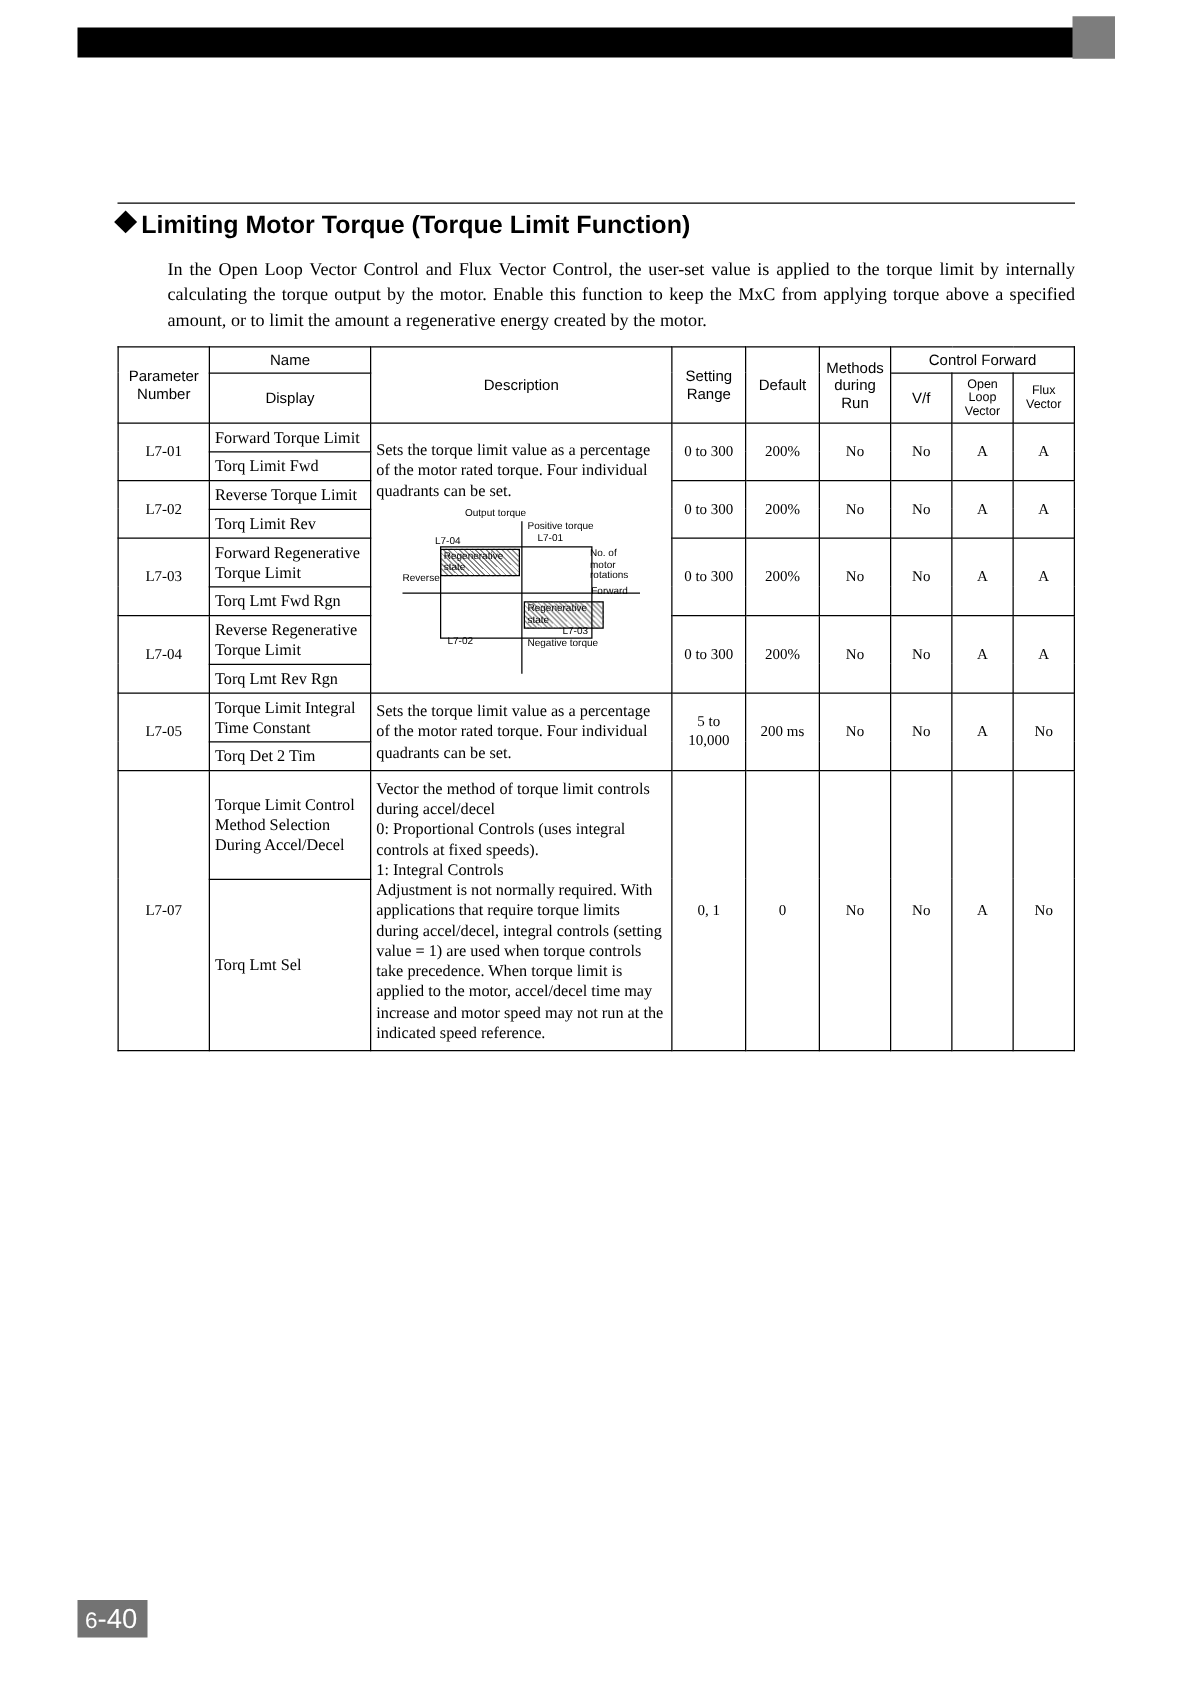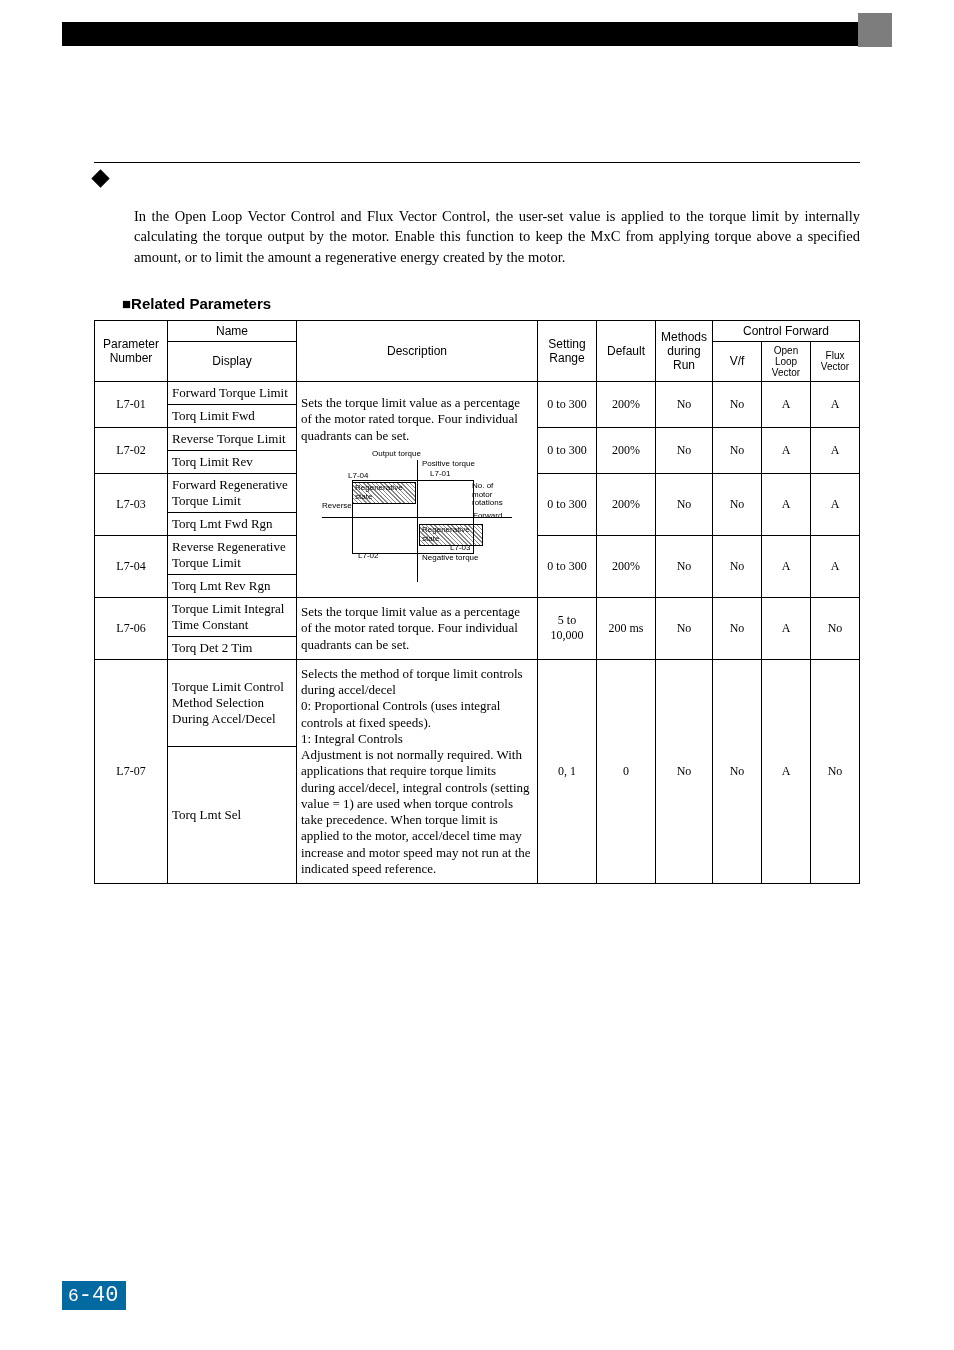--- a/index.html
+++ b/index.html
@@ -129,46 +129,43 @@
     line-height: 1.1;
     background: #fff;
   }
   .quad-diagram .lbl { position: absolute; line-height: 1.1; }
   .quad-diagram .hatched { background: repeating-linear-gradient(45deg, #888 0, #888 1px, #fff 1px, #fff 3px); }
 
   .page-number {
     position: absolute;
     bottom: 40px;
     left: 62px;
-    background: #0369a1;
+    background: #737373;
     color: #fff;
-    font-family: Liberation Mono, monospace;
+    font-family: Liberation Sans, sans-serif;
     font-size: 22px;
     padding: 2px 8px 2px 6px;
   }
   .page-number .chap { font-size: 18px; }
 </style>
 </head>
 <body>
 
 <div class="page">
   <div class="header-band"></div>
   <div class="header-tab"></div>
 
   <div class="content">
     <div class="section-rule"></div>
     <h2 class="section-title">
-      <span class="diamond"></span>
+      <span class="diamond"></span><span>Limiting Motor Torque (Torque Limit Function)</span>
     </h2>
 
     <p class="intro">In the Open Loop Vector Control and Flux Vector Control, the user-set value is applied to the torque limit by internally calculating the torque output by the motor. Enable this function to keep the MxC from applying torque above a specified amount, or to limit the amount a regenerative energy created by the motor.</p>
 
-    <div class="subhead">
-      <span class="square">■</span><span>Related Parameters</span>
-    </div>
 
     <table class="params">
       <thead>
         <tr>
           <th rowspan="2" class="col-param">Parameter Number</th>
           <th class="col-name">Name</th>
           <th rowspan="2" class="col-desc">Description</th>
           <th rowspan="2" class="col-range">Setting Range</th>
           <th rowspan="2" class="col-default">Default</th>
           <th rowspan="2" class="col-change">Methods during Run</th>
@@ -258,39 +255,39 @@
           <td rowspan="2" class="centered">No</td>
           <td rowspan="2" class="centered">No</td>
           <td rowspan="2" class="centered">A</td>
           <td rowspan="2" class="centered">A</td>
         </tr>
         <tr>
           <td class="name-bottom">Torq Lmt Rev Rgn</td>
         </tr>
 
         <tr>
-          <td rowspan="2" class="centered">L7-06</td>
+          <td rowspan="2" class="centered">L7-05</td>
           <td class="name-top">Torque Limit Integral Time Constant</td>
           <td rowspan="2" class="desc-cell">Sets the torque limit value as a percentage of the motor rated torque. Four individual quadrants can be set.</td>
           <td rowspan="2" class="centered">5 to 10,000</td>
           <td rowspan="2" class="centered">200 ms</td>
           <td rowspan="2" class="centered">No</td>
           <td rowspan="2" class="centered">No</td>
           <td rowspan="2" class="centered">A</td>
           <td rowspan="2" class="centered">No</td>
         </tr>
         <tr>
           <td class="name-bottom">Torq Det 2 Tim</td>
         </tr>
 
         <tr>
           <td rowspan="2" class="centered">L7-07</td>
           <td class="name-top" style="height:80px;">Torque Limit Control Method Selection During Accel/Decel</td>
           <td rowspan="2" class="desc-cell">
-            <div>Selects the method of torque limit controls during accel/decel</div>
+            <div>Vector the method of torque limit controls during accel/decel</div>
             <div style="padding-left:0;">0:  Proportional Controls (uses integral controls at fixed speeds).</div>
             <div>1:  Integral Controls</div>
             <div>Adjustment is not normally required. With applications that require torque limits during accel/decel, integral controls (setting value = 1) are used when torque controls take precedence. When torque limit is applied to the motor, accel/decel time may increase and motor speed may not run at the indicated speed reference.</div>
           </td>
           <td rowspan="2" class="centered">0, 1</td>
           <td rowspan="2" class="centered">0</td>
           <td rowspan="2" class="centered">No</td>
           <td rowspan="2" class="centered">No</td>
           <td rowspan="2" class="centered">A</td>
           <td rowspan="2" class="centered">No</td>

